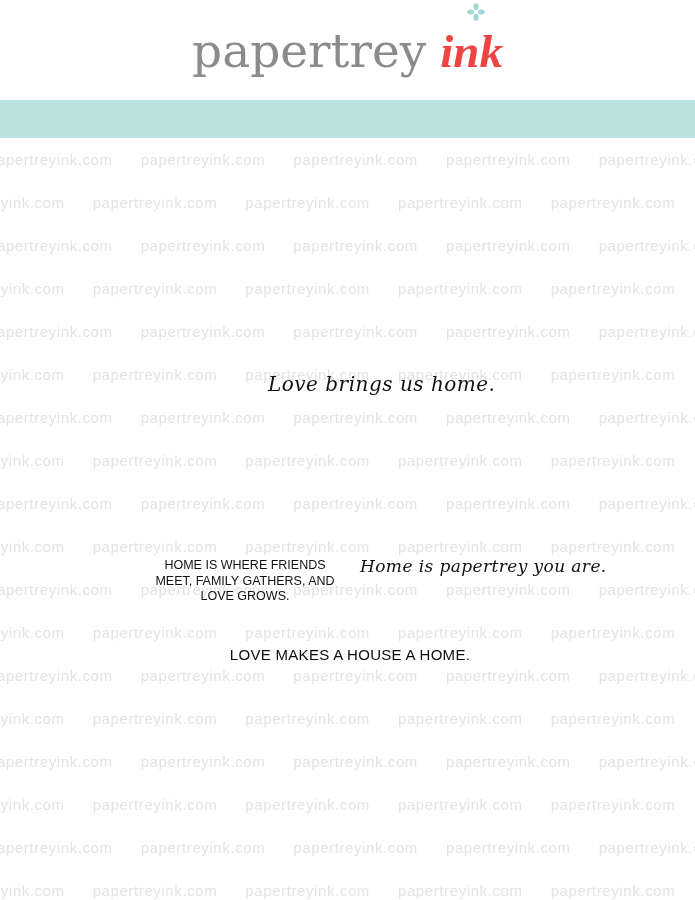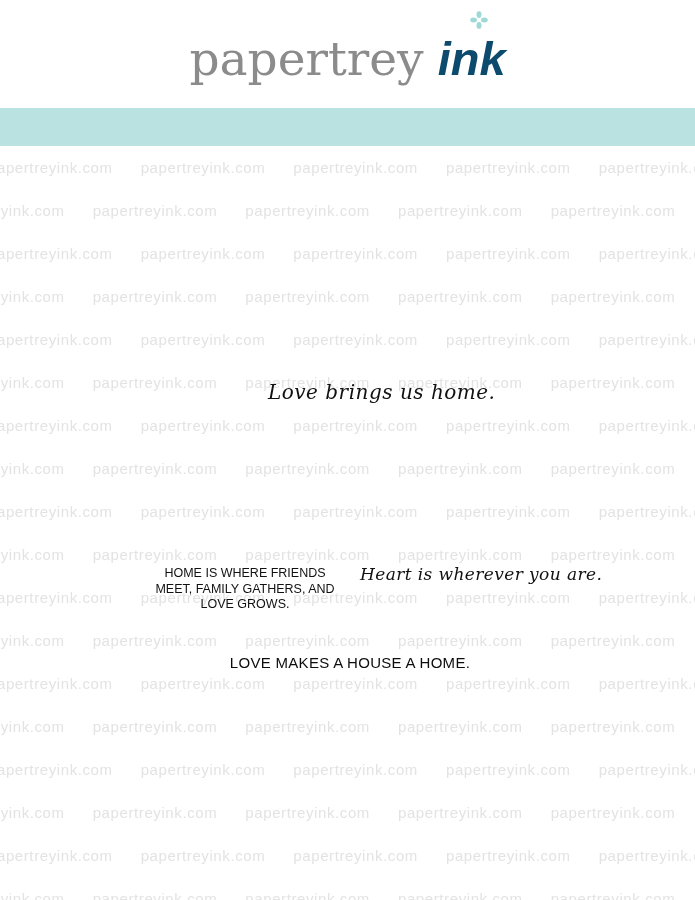--- a/index.html
+++ b/index.html
@@ -15,42 +15,41 @@
     position: relative;
   }
 
   
   .logo-wrap {
     height: 100px;
     display: flex;
     align-items: center;
     justify-content: center;
     position: relative;
-    margin-top: 8px;
   }
   .logo {
     position: relative;
     display: flex;
     align-items: baseline;
     justify-content: center;
     white-space: nowrap;
   }
   .logo .word1 {
     font-family: "DejaVu Serif", serif;
     font-size: 47px;
     font-weight: 400;
     color: #8b8b8b;
     letter-spacing: 0px;
   }
   .logo .word2 {
-    font-family: Liberation Sans, sans-serif;
+    font-family: Liberation Serif, serif;
     font-style: italic;
     font-size: 47px;
     font-weight: 700;
-    color: #0c4a6e;
+    color: #ef4444;
     margin-left: 14px;
   }
   .logo-flower {
     position: absolute;
     top: -20px;
     right: 18px;
     width: 18px;
     height: 18px;
   }
 
@@ -360,18 +359,18 @@
 
   <div class="content">
 
 
     <div class="sent s2">Love brings us home.</div>
 
 
 
     <div class="sent s5">HOME IS WHERE FRIENDS MEET, FAMILY GATHERS, AND LOVE GROWS.</div>
 
-    <div class="sent s6">Heart is wherever you are.</div>
+    <div class="sent s6">Home is papertrey you are.</div>
 
     <div class="sent s7">LOVE MAKES A HOUSE A HOME.</div>
 
   </div>
 </div>
 
 </body></html>

